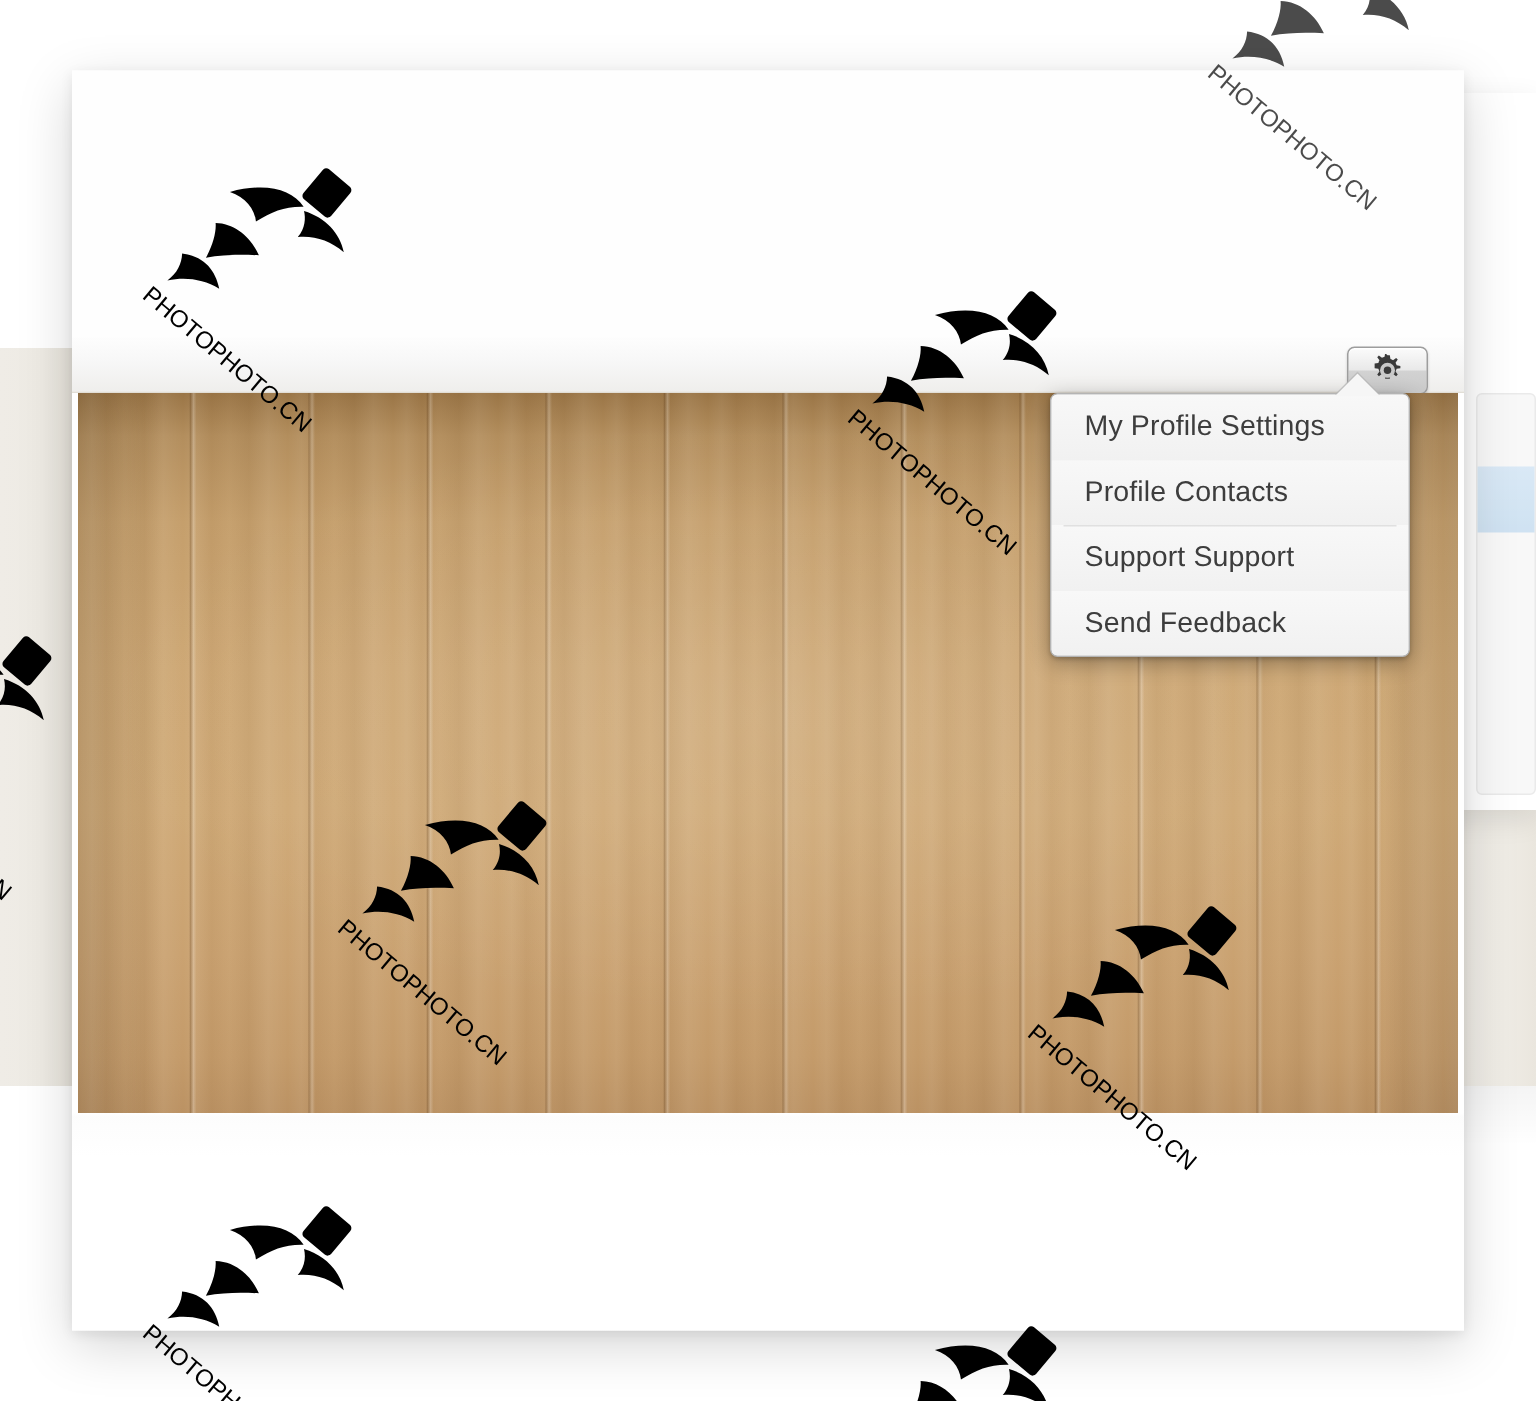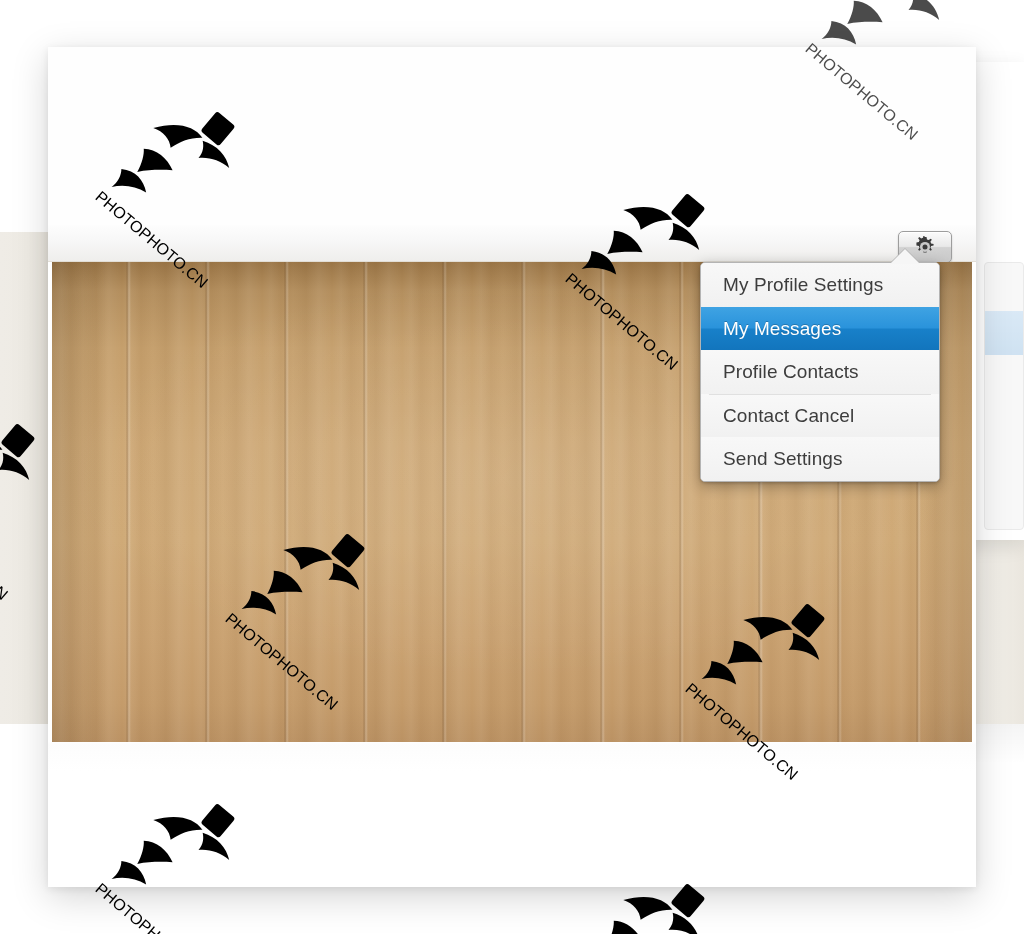--- a/index.html
+++ b/index.html
@@ -248,24 +248,23 @@
     <div class="wood-panel"></div>
 
     <div class="window-bottom-blank"></div>
   </div>
 
   <div class="dropdown-arrow"></div>
 
   <div class="dropdown" id="dropdown-menu">
 
   <div class="menu-item">My Profile Settings</div>
-      <div class="menu-item selected">My Messages</div>
       <div class="menu-item">Profile Contacts</div>
-      <div class="menu-item sep-above">Contact Cancel</div>
-      <div class="menu-item">Send Settings</div>
+      <div class="menu-item sep-above">Support Support</div>
+      <div class="menu-item">Send Feedback</div>
     </div>
 
   <div class="wm-layer">
     <svg width="1024" height="934" viewBox="0 0 1024 934">
       <defs>
         <g id="wmmark">
           <path class="wm-bird" d="M0 26 C 14 6, 30 -2, 44 2 C 34 10, 30 18, 26 30 C 20 24, 10 22, 0 26 Z"></path>
           <path class="wm-bird" d="M46 4 C 60 -2, 74 0, 84 8 C 72 8, 62 12, 54 20 C 54 12, 50 7, 46 4 Z"></path>
           <path class="wm-bird" d="M6 48 C 16 40, 30 40, 42 46 C 34 52, 24 60, 16 70 C 14 60, 10 52, 6 48 Z"></path>
           <path class="wm-bird" d="M2 78 C 14 70, 26 72, 36 80 C 24 82, 14 88, 6 98 C 8 90, 6 83, 2 78 Z"></path>

